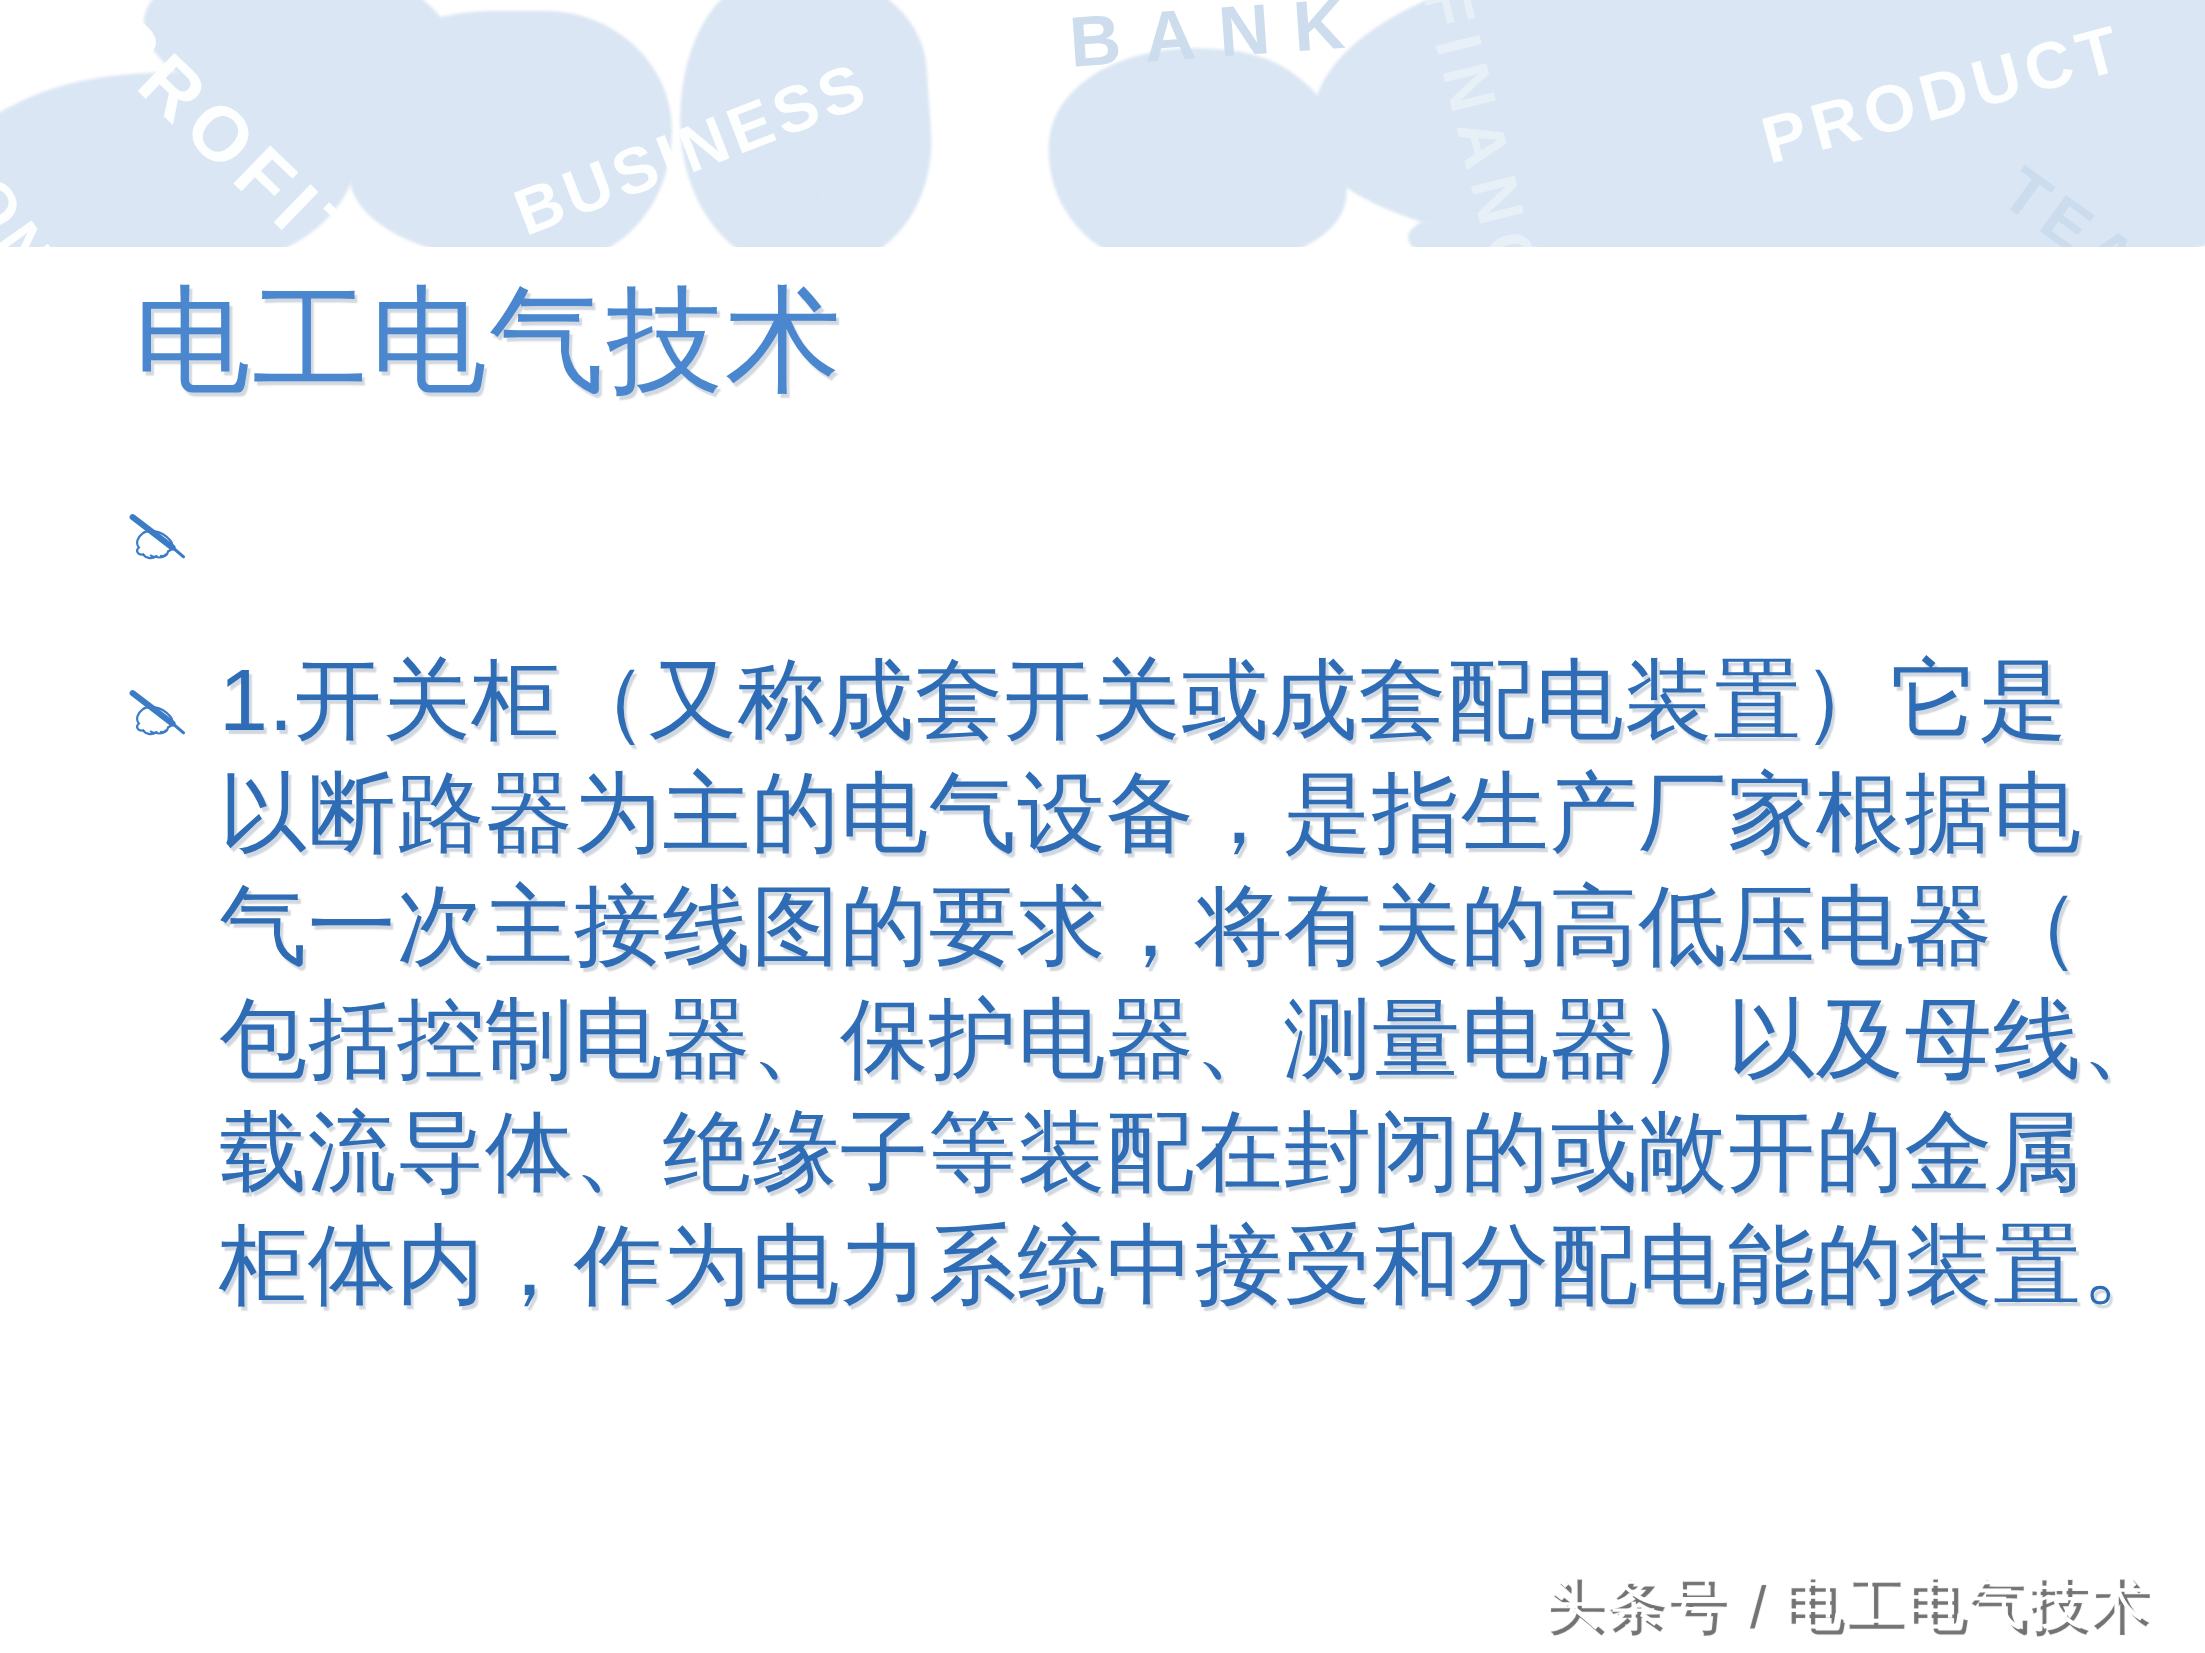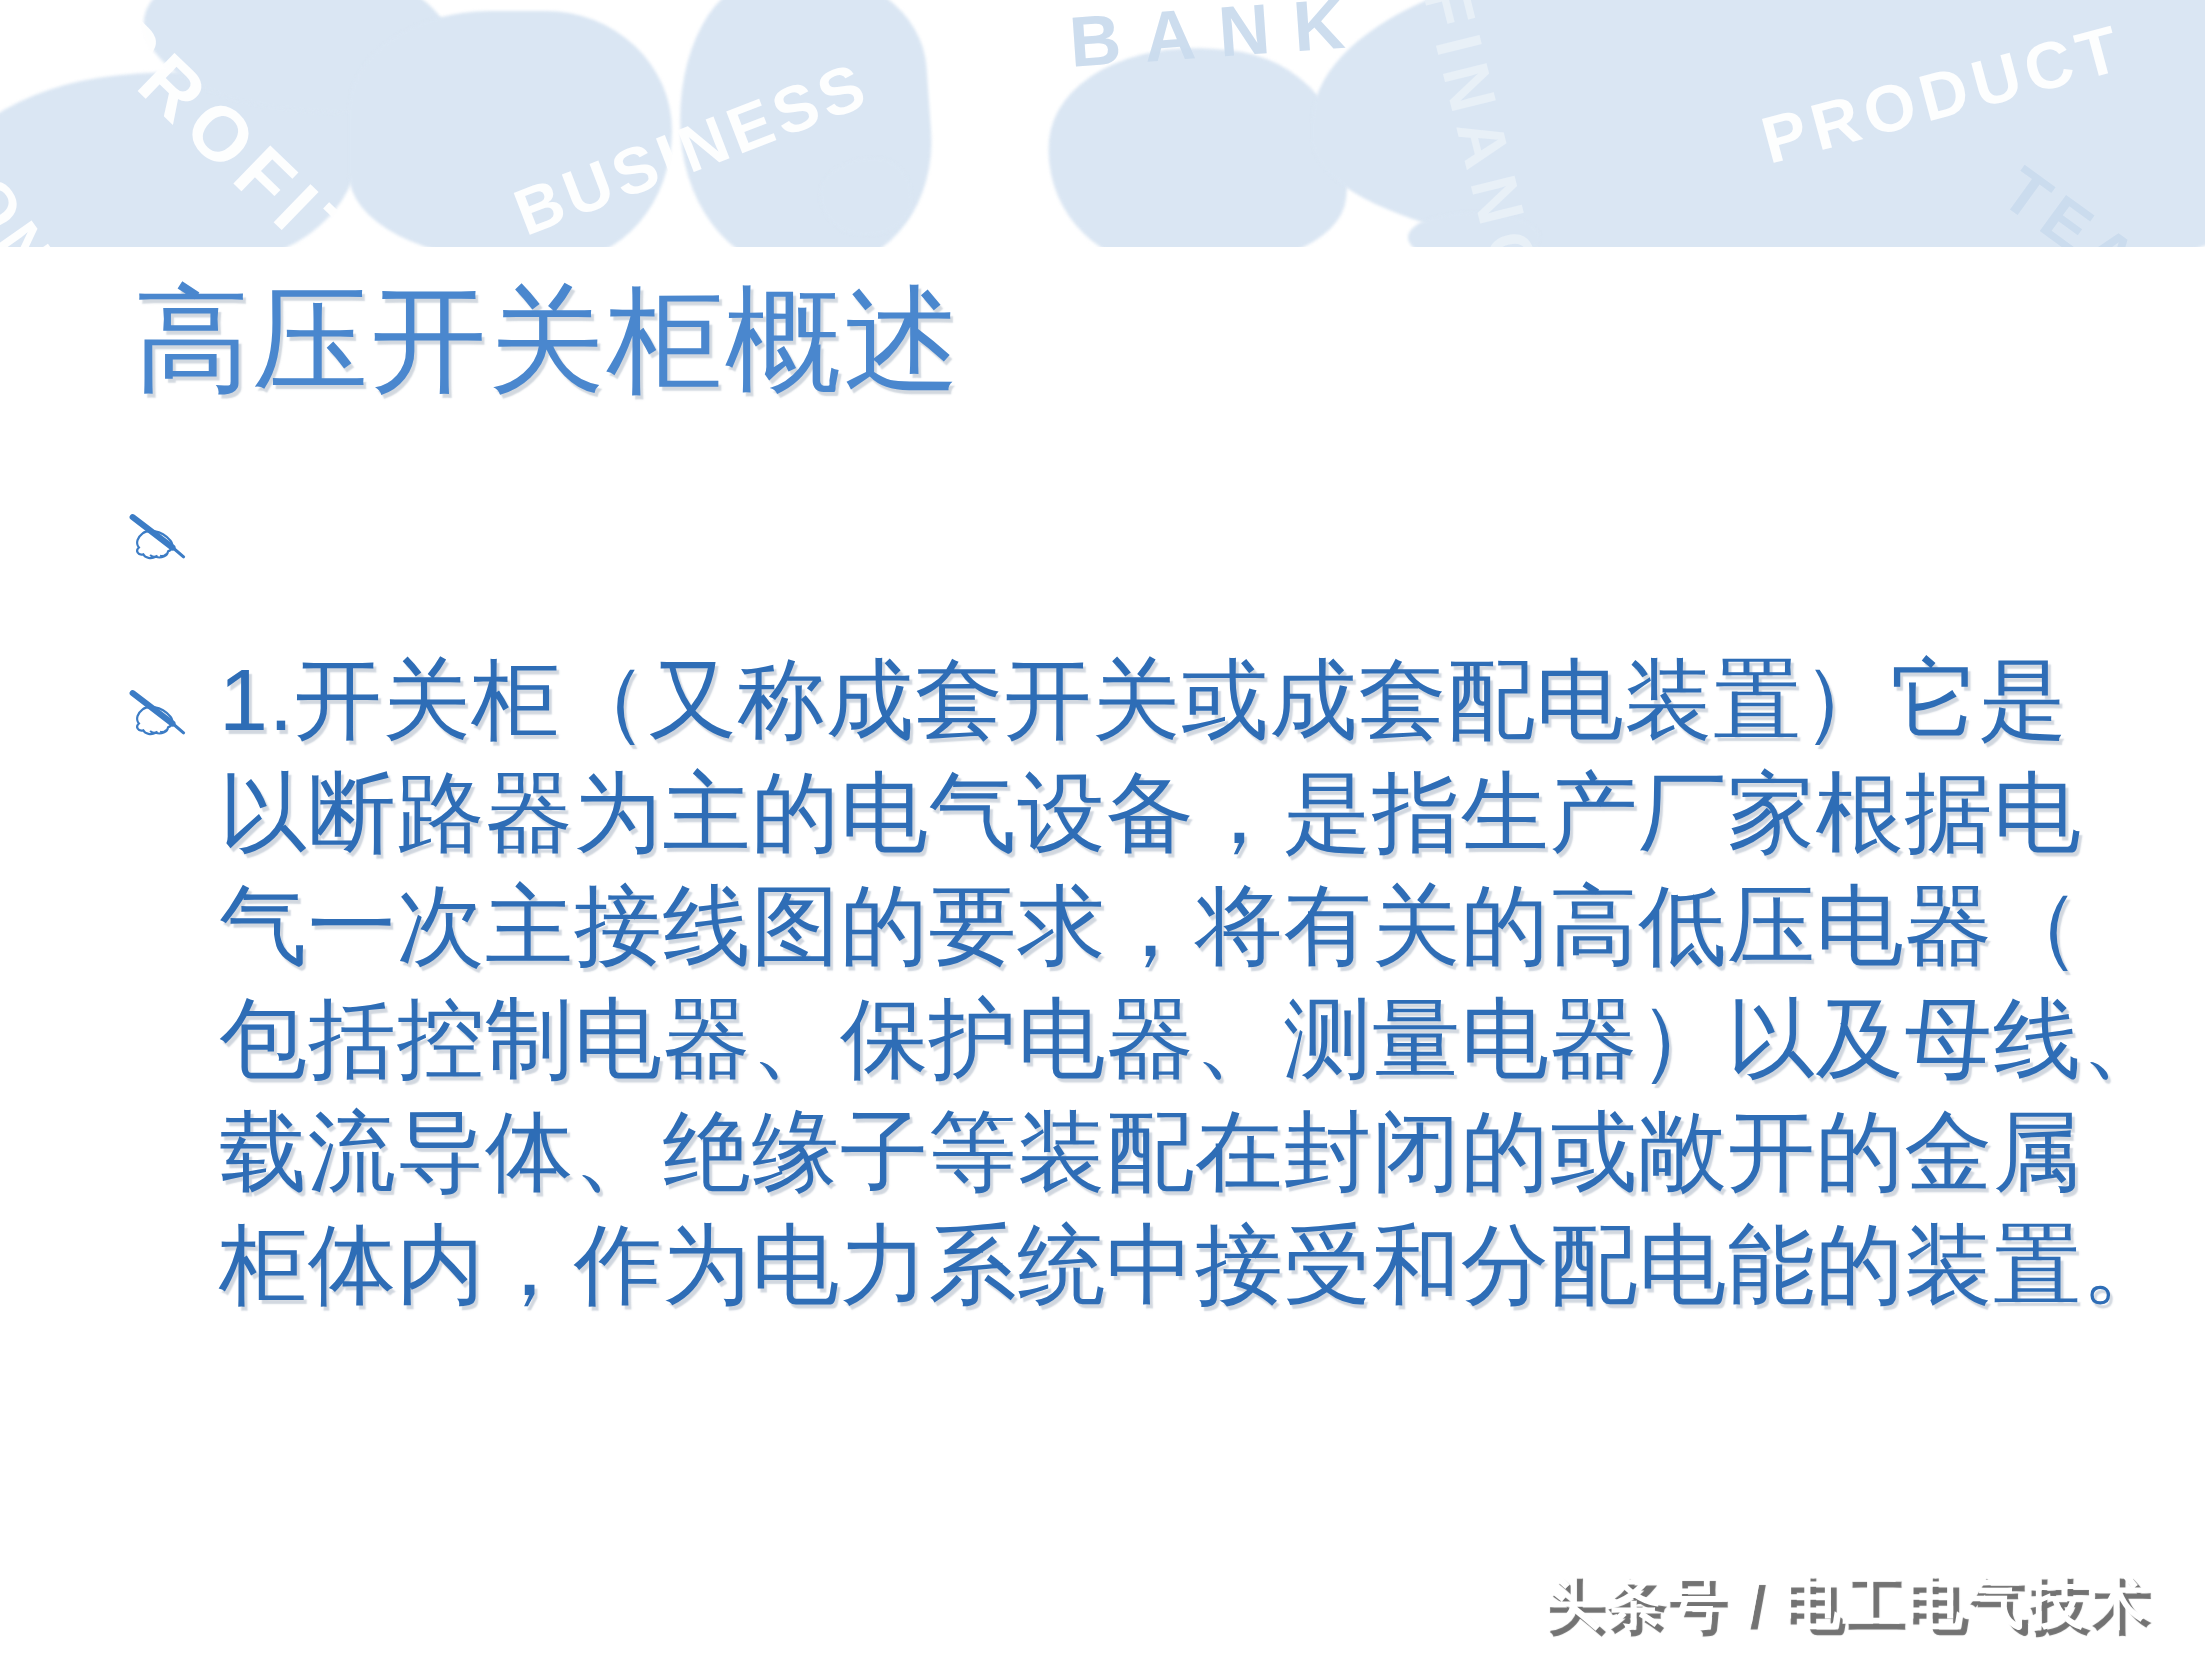--- a/index.html
+++ b/index.html
@@ -49,21 +49,21 @@
     text-shadow:2.9px 3.7px 1.5px rgba(140,155,175,.4);
   }
   .bullet-icon{position:absolute;width:62px;height:50px;}
   .icon1{left:129px;top:512px;}
   .icon2{left:129px;top:688px;}
   .bullet-icon svg{width:100%;height:100%;}
 
   
   .watermark{
     position:absolute;left:1542px;top:1563px;
-    font-size:59px;font-weight:bold;letter-spacing:2.2px;color:#ffffff;white-space:nowrap;
+    font-size:59px;font-weight:normal;letter-spacing:2.2px;color:#ffffff;white-space:nowrap;
     text-shadow:5.9px 5.9px 0.7px rgba(108,108,108,.95);
   }
 </style>
 </head>
 <body>
 
 <div class="slide">
 
   <div class="banner">
     <div class="blob b1"></div>
@@ -76,21 +76,21 @@
     <div class="blob b8"></div>
     <span class="bword w-profit">PROFIT</span>
     <span class="bword w-business">BUSINESS</span>
     <span class="bword w-bank">BANK</span>
     <span class="bword w-finance">FINANCE</span>
     <span class="bword w-product">PRODUCT</span>
     <span class="bword w-team">TEAM</span>
     <span class="bword w-money">MONEY</span>
   </div>
 
-  <h1 class="title">高压开关柜概述</h1>
+  <h1 class="title">电工电气技术</h1>
 
   <span class="bullet-icon icon1">
     <svg viewBox="0 0 100 80" fill="none" stroke="#3c7cc5">
       <path d="M22 34 C14 40 10 50 16 57 C10 62 14 70 23 68 C26 74 36 76 43 72 C52 75 62 71 63 63 C70 61 72 52 67 46 C60 38 50 32 42 31 C34 30 27 30 22 34 Z" fill="#ffffff" stroke-width="3.5"></path>
       <path d="M34 69 q5 5 12 1 M50 70 q6 2 10 -3" stroke-width="3"></path>
       <path d="M6 8 L70 57" stroke-width="10" stroke-linecap="round"></path>
       <path d="M68 55 L88 72" stroke-width="5" stroke-linecap="round"></path>
     </svg>
   </span>
 

